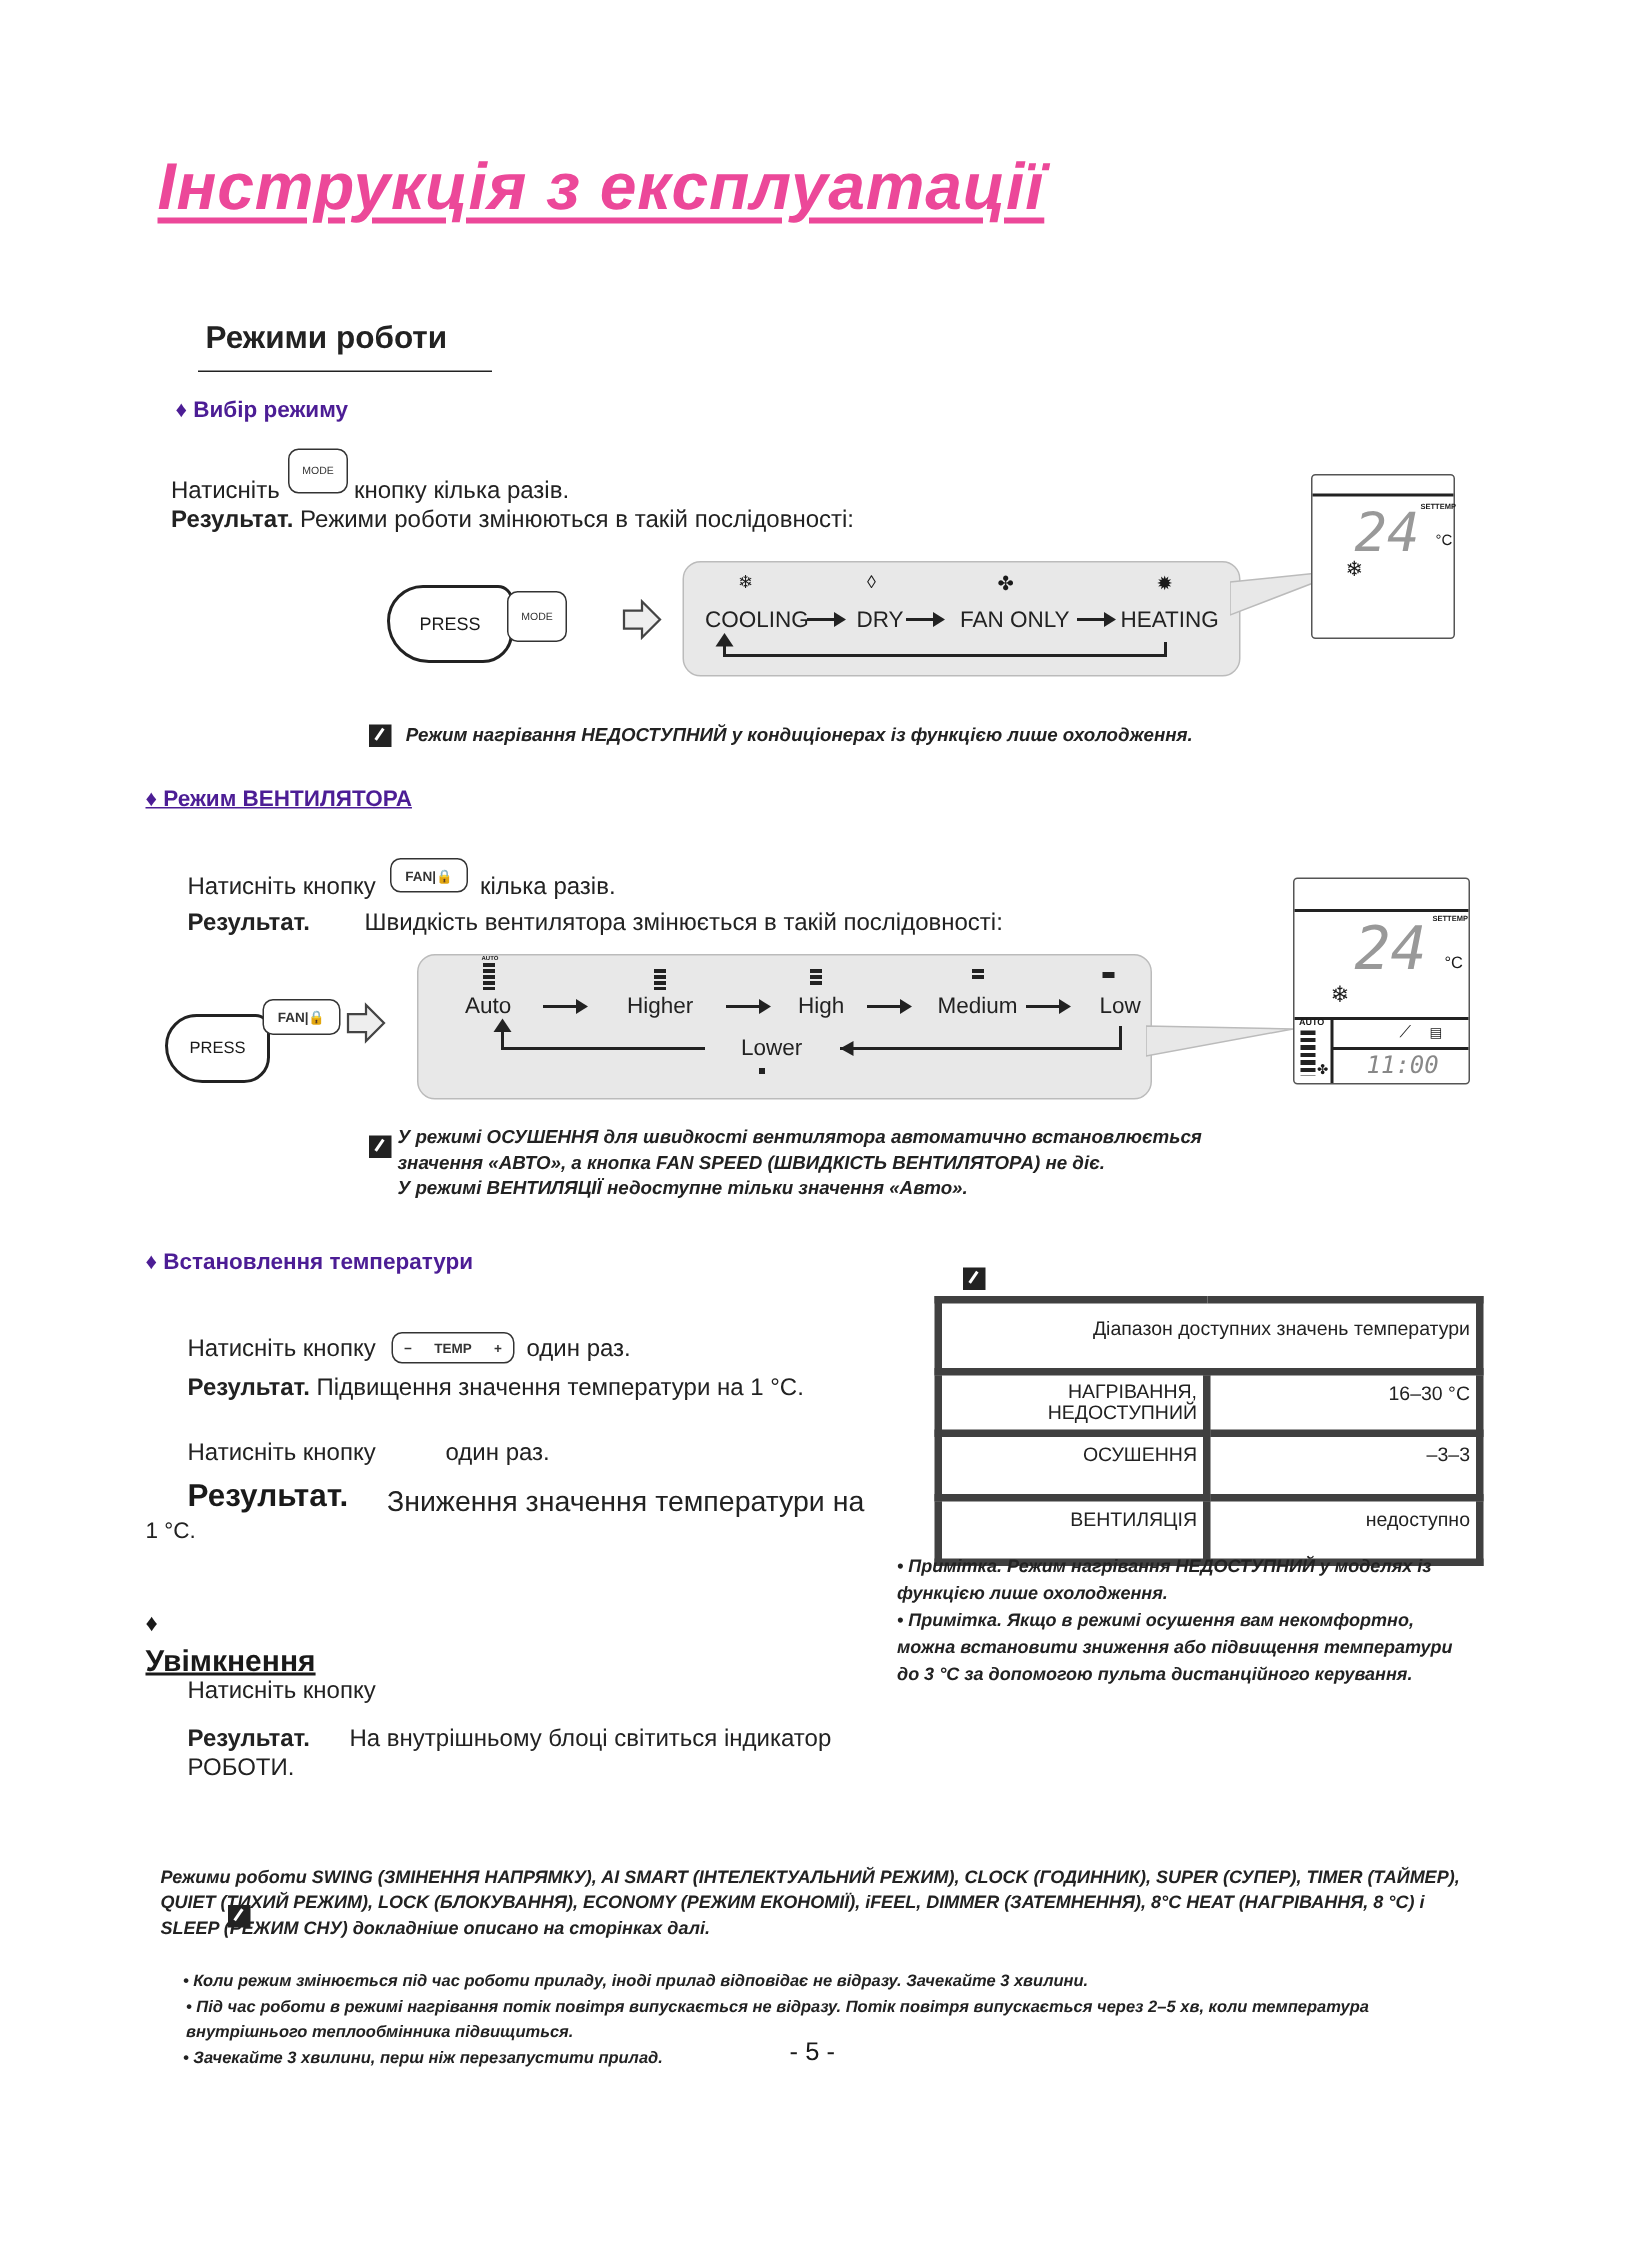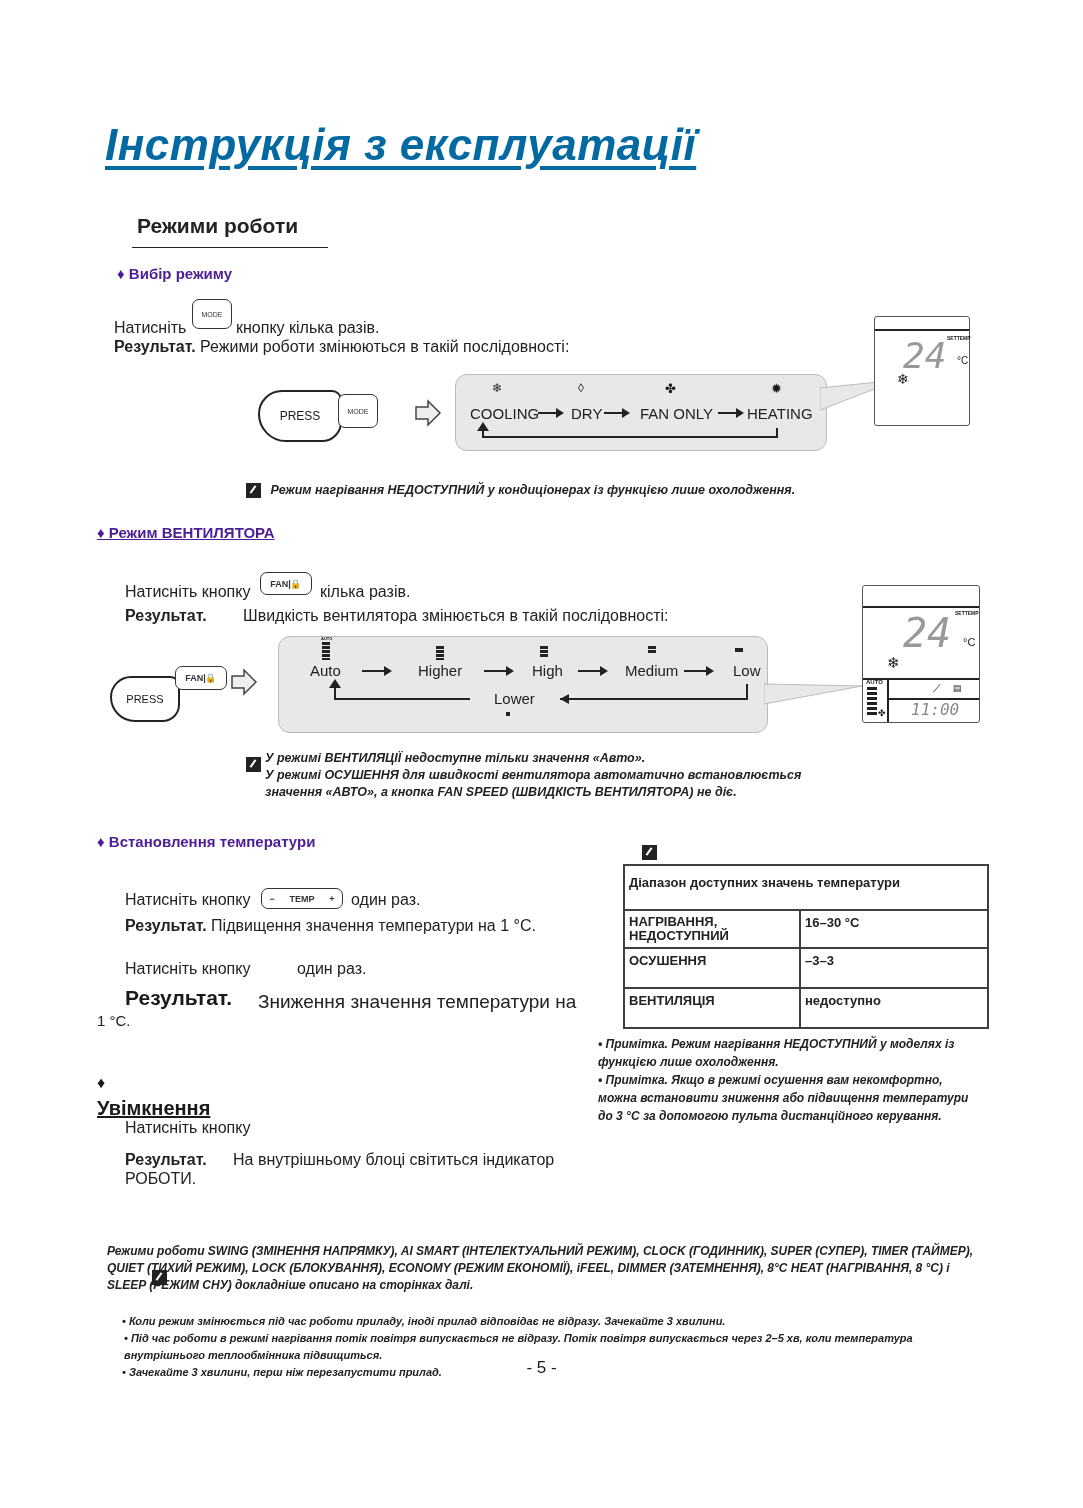--- a/index.html
+++ b/index.html
@@ -1,34 +1,34 @@
 <!DOCTYPE html>
 <html><head>
 <meta charset="utf-8">
 <style>
   html, body { margin:0; padding:0; background:#fff; }
   body { width:1083px; height:1508px; position:relative; font-family:"Liberation Sans", sans-serif; color:#1a1a1a; overflow:hidden; }
   .abs { position:absolute; }
-  .title { left:105px; top:120px; font-size:44px; font-weight:bold; font-style:italic; text-decoration:underline; text-decoration-thickness:4px; text-underline-offset:6px; letter-spacing:0.5px; color:#0369a1; }
+  .title { left:105px; top:100px; font-size:44px; font-weight:bold; font-style:italic; text-decoration:underline; text-decoration-thickness:4px; text-underline-offset:6px; letter-spacing:0.5px; color:#ec4899; }
   .h2 { left:137px; top:214px; font-size:21px; font-weight:bold; color:#222; }
   .h2-rule { left:132px; top:247px; width:196px; height:1px; background:#222; }
   .h3 { font-size:15px; font-weight:bold; color:#4c1d95; }
   .body { font-size:16px; color:#222; }
   .b { font-weight:bold; }
   .note { font-size:12.5px; font-weight:bold; font-style:italic; color:#222; line-height:17px; }
   .note-icon { width:15px; height:15px; background:#222; display:inline-block; position:relative; }
   .note-icon::after { content:""; position:absolute; left:6px; top:2px; width:2px; height:9px; background:#fff; transform:rotate(35deg); }
   .btn-img { border:1.3px solid #333; border-radius:7px; background:#fff; display:flex; align-items:center; justify-content:center; font-size:7px; color:#333; }
   .flowbox { background:#e8e8e8; border:1px solid #bbb; border-radius:12px; }
   .flow-label { font-size:15px; color:#222; position:absolute; }
   .arrow-line { position:absolute; height:2px; background:#222; }
   .arrow-line::after { content:""; position:absolute; right:-2px; top:-4px; border-left:8px solid #222; border-top:5px solid transparent; border-bottom:5px solid transparent; }
   .lcd { border:1.3px solid #555; border-radius:3px; background:#fff; }
   table.tt { border-collapse:collapse; position:absolute; left:623px; top:864px; width:366px; font-size:13px; color:#222; }
-  table.tt td { border:2px solid #404040; text-align:left; vertical-align:top; padding:4px 4px;font-weight:bold; }
+  table.tt td { border:5px solid #404040; text-align:right; vertical-align:top; padding:4px 4px; }
   .page-num { left:0; width:1083px; text-align:center; top:1358px; font-size:17px; }
 </style>
 </head>
 <body>
 
 
 
 
 <div class="abs title">Інструкція з експлуатації</div>
 <div class="abs h2">Режими роботи</div>
@@ -153,22 +153,22 @@
   <div style="position:absolute;left:4px;top:101px;width:10px;height:30px;background:repeating-linear-gradient(#222 0 3px,transparent 3px 5px);"></div>
   <span style="position:absolute;left:15px;top:122px;font-size:9px;">✤</span>
   <span style="position:absolute;left:70px;top:96px;font-size:11px;">⟋</span>
   <span style="position:absolute;left:90px;top:97px;font-size:9px;">▤</span>
   <span style="position:absolute;left:48px;top:114px;font-size:16px;font-family:'DejaVu Sans Mono',monospace;color:#888;font-style:italic;">11:00</span>
 </div>
 
 
 <span class="abs note-icon" style="left:246px;top:757px;"></span>
 <div class="abs note" style="left:265px;top:750px;width:570px;">
+  <div>У режимі ОСУШЕННЯ для швидкості вентилятора автоматично встановлюється значення «АВТО», а кнопка FAN SPEED (ШВИДКІСТЬ ВЕНТИЛЯТОРА) не діє.</div>
   <div>У режимі ВЕНТИЛЯЦІЇ недоступне тільки значення «Авто».</div>
-  <div>У режимі ОСУШЕННЯ для швидкості вентилятора автоматично встановлюється значення «АВТО», а кнопка FAN SPEED (ШВИДКІСТЬ ВЕНТИЛЯТОРА) не діє.</div>
 </div>
 
 
 <div class="abs h3" style="left:97px;top:833px;">♦ Встановлення температури</div>
 <div class="abs body" style="left:125px;top:891px;">Натисніть кнопку</div>
 <div class="abs btn-img" style="left:261px;top:888px;width:80px;height:19px;font-size:9px;font-weight:bold;justify-content:space-around;">
   <span>−</span>
   <span>TEMP</span>
   <span>+</span>
 </div>

